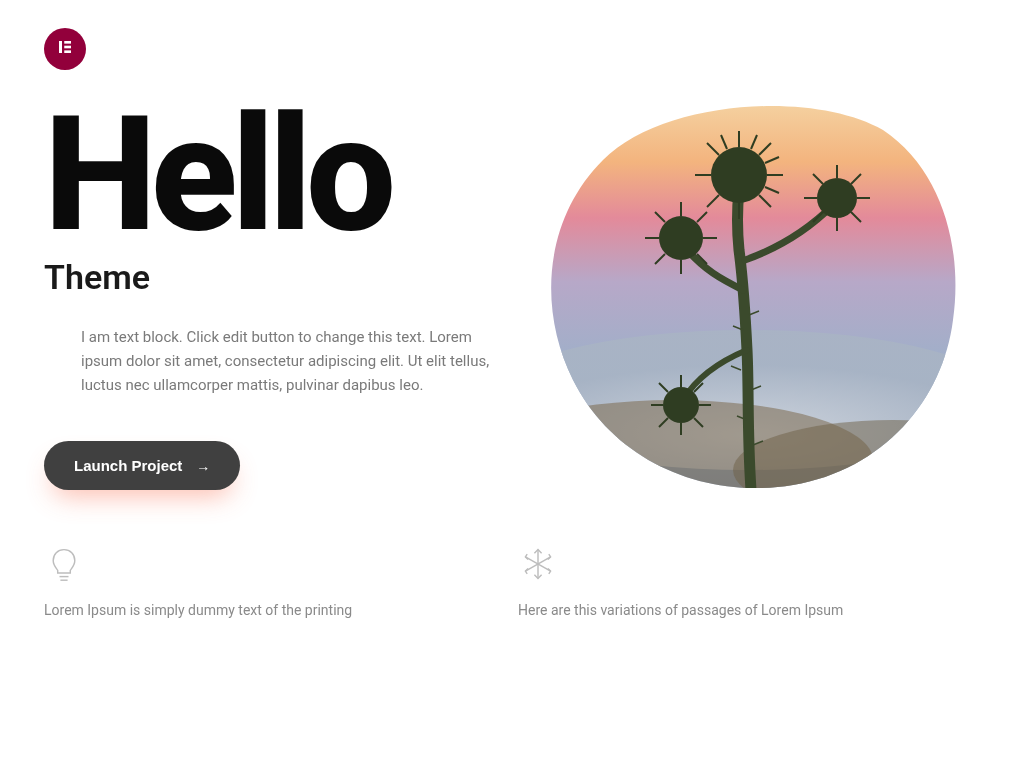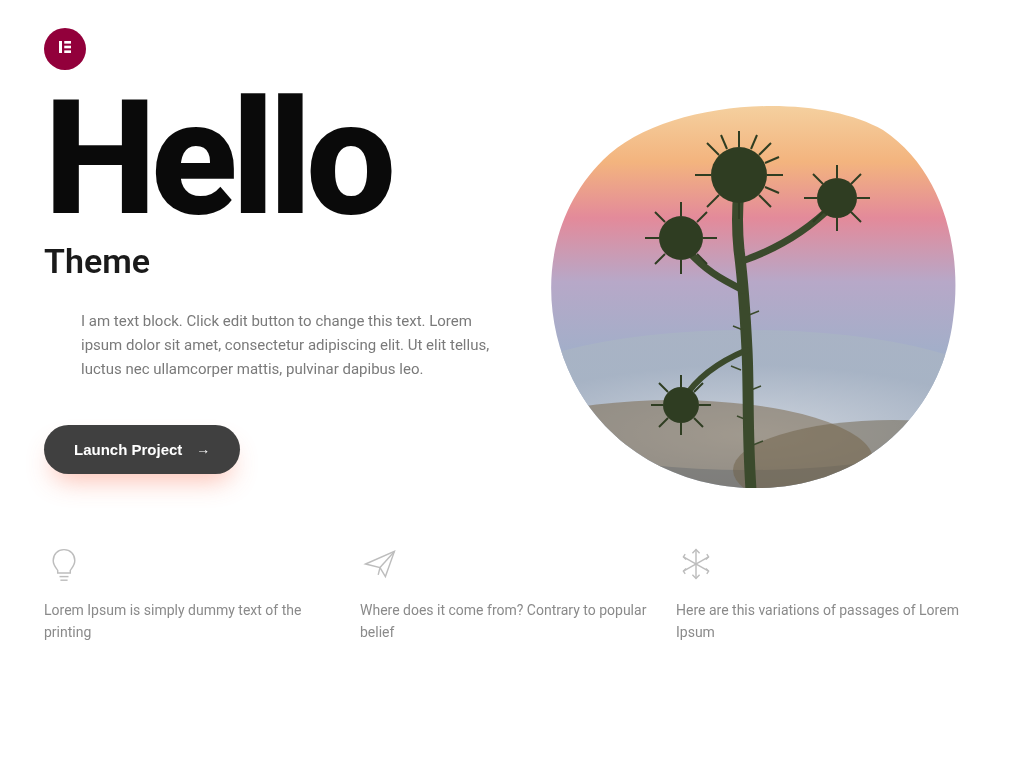--- a/index.html
+++ b/index.html
@@ -28,21 +28,21 @@
       justify-content: center;
       margin-bottom: 10px;
     }
     .logo svg {
       width: 18px;
       height: 18px;
     }
     .hero {
       display: flex;
       gap: 8px;
-      align-items: center;
+      align-items: flex-end;
     }
     .hero-left {
       flex: 1;
       max-width: 480px;
     }
     .hero-title {
       font-size: 160px;
       font-weight: 800;
       letter-spacing: -6px;
       line-height: 0.9;
@@ -274,30 +274,20 @@
         <svg viewBox="0 0 40 40">
           <path d="M 20 4 C 13 4 8 9 8 16 C 8 21 11 24 13 27 L 13 30 L 27 30 L 27 27 C 29 24 32 21 32 16 C 32 9 27 4 20 4 Z"></path>
           <line x1="15" y1="34" x2="25" y2="34"></line>
           <line x1="16" y1="38" x2="24" y2="38"></line>
         </svg>
       </div>
       <p class="feature-text">Lorem Ipsum is simply dummy text of the printing</p>
     </div>
 
 
-    <div class="feature">
-      <div class="feature-icon">
-        <svg viewBox="0 0 40 40">
-          <path d="M 4 20 L 36 6 L 26 34 L 20 24 L 4 20 Z"></path>
-          <line x1="20" y1="24" x2="36" y2="6"></line>
-          <line x1="20" y1="24" x2="18" y2="32"></line>
-        </svg>
-      </div>
-      <p class="feature-text">Where does it come from? Contrary to popular belief</p>
-    </div>
 
     <div class="feature">
       <div class="feature-icon">
         <svg viewBox="0 0 40 40">
           <line x1="20" y1="4" x2="20" y2="36"></line>
           <line x1="6" y1="12" x2="34" y2="28"></line>
           <line x1="6" y1="28" x2="34" y2="12"></line>
           <polyline points="16,8 20,4 24,8"></polyline>
           <polyline points="16,32 20,36 24,32"></polyline>
           <polyline points="8,9 6,12 9,15"></polyline>

